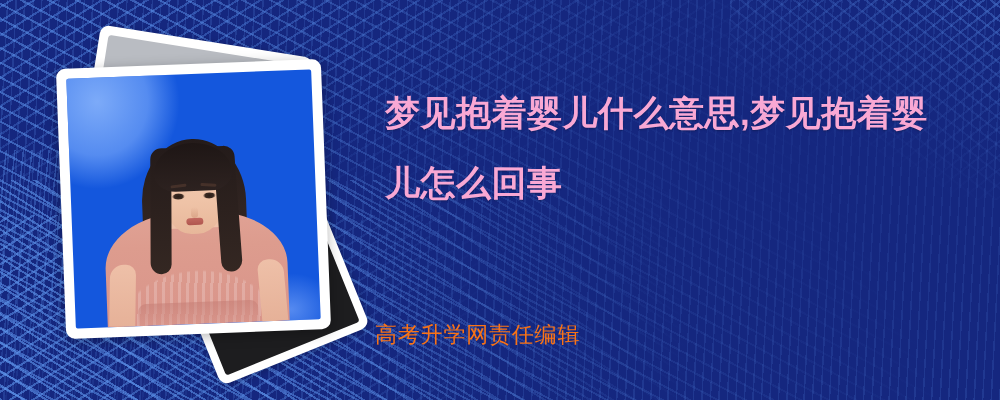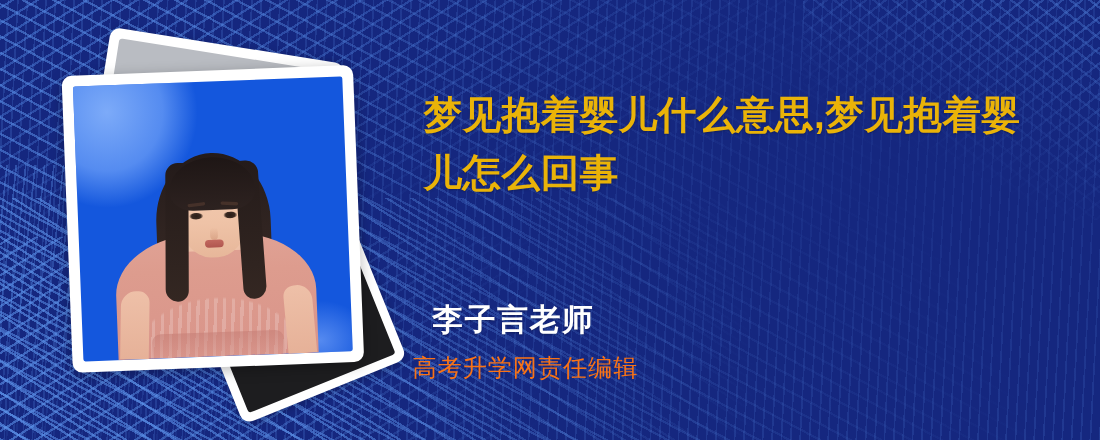--- a/index.html
+++ b/index.html
@@ -230,21 +230,21 @@
     transform:translateX(-50%);background:#eec1a8;border-radius:26px 26px 4px 4px;
     z-index:2;
   }
 
   
   #text-col{
     position:absolute;left:385px;top:0;width:600px;height:400px;
   }
   #headline{
     position:absolute;left:0;top:78px;width:575px;
-    color:#eab308;font-weight:bold;font-size:35px;line-height:53px;
+    color:#f9a8d4;font-weight:bold;font-size:35px;line-height:70px;
     letter-spacing:.5px;
     text-shadow:0 1px 2px rgba(0,0,0,.25);
   }
   #author-name{
     position:absolute;left:8px;top:272px;
     color:#ffffff;font-weight:bold;font-size:28px;letter-spacing:1.5px;
     text-shadow:0 1px 2px rgba(0,0,0,.25);
   }
   #author-role{
     position:absolute;left:-10px;top:320px;
@@ -300,17 +300,16 @@
           <div class="eye-r"></div>
           <div class="nose"></div>
           <div class="mouth"></div>
         </div>
       </div>
     </div>
   </div>
 
   <div id="text-col">
     <div id="headline">梦见抱着婴儿什么意思,梦见抱着婴儿怎么回事</div>
-    <div id="author-name">李子言老师</div>
     <div id="author-role">高考升学网责任编辑</div>
   </div>
 
 </div>
 
 </body></html>

